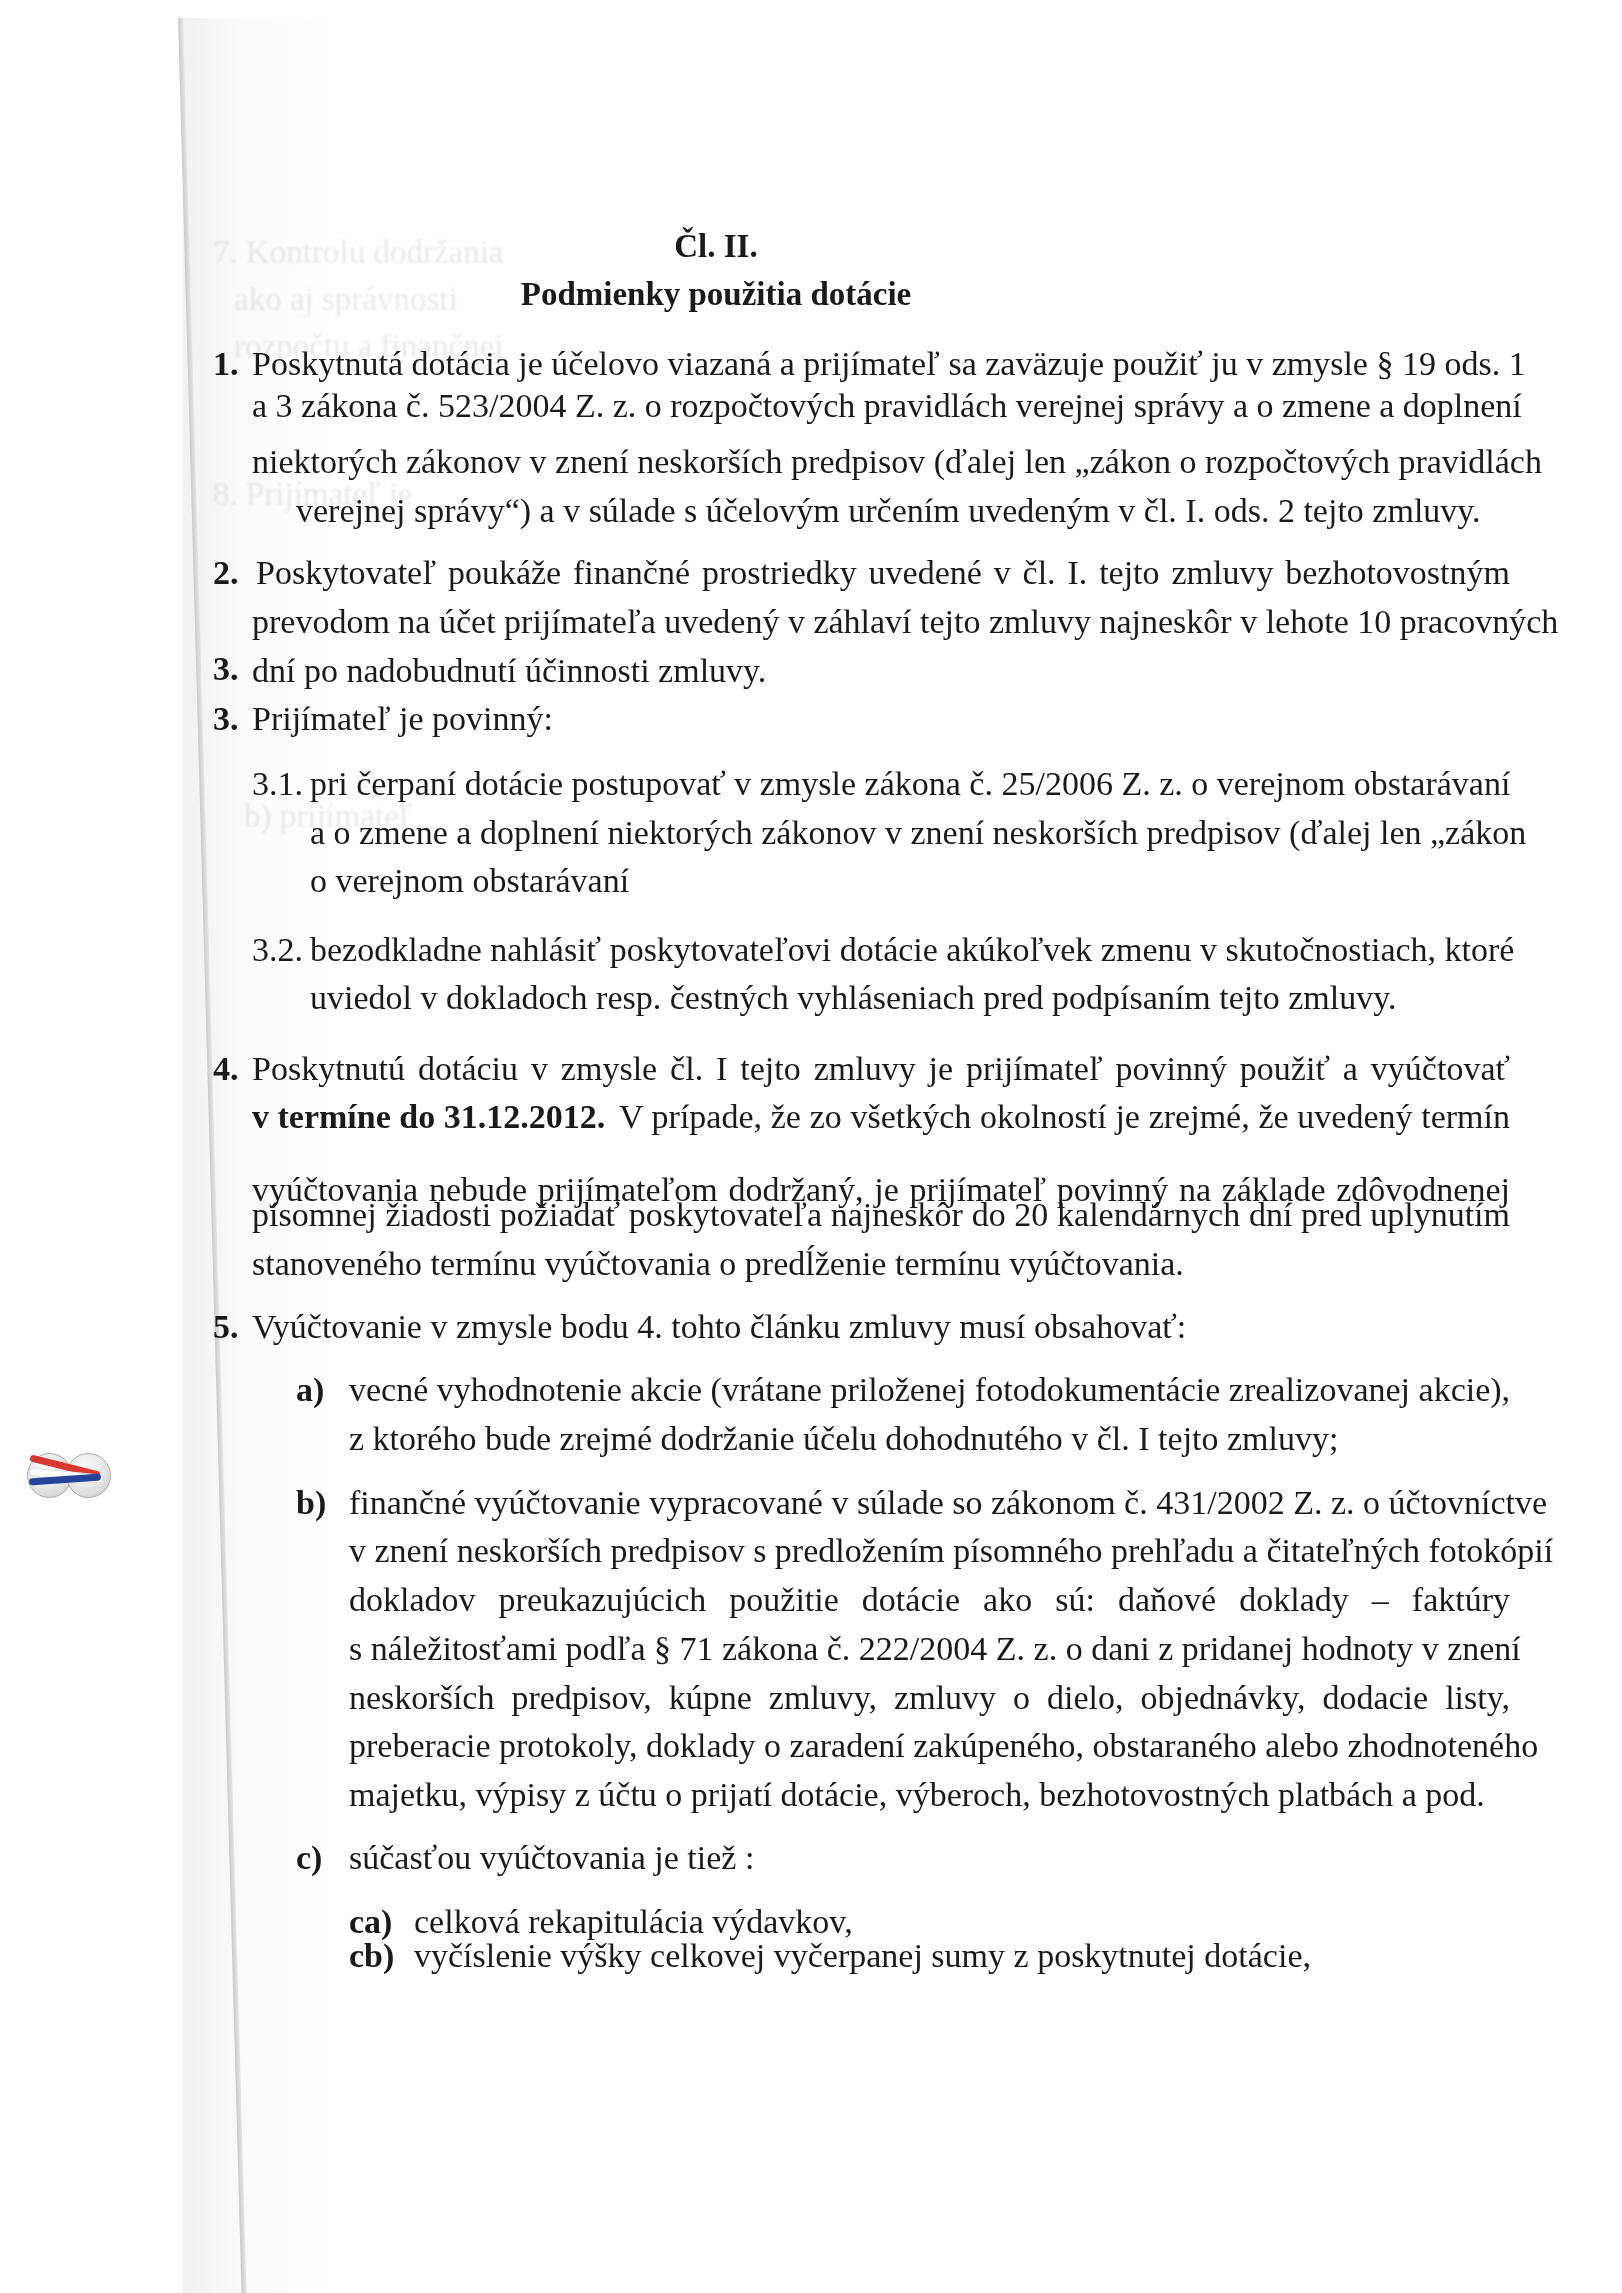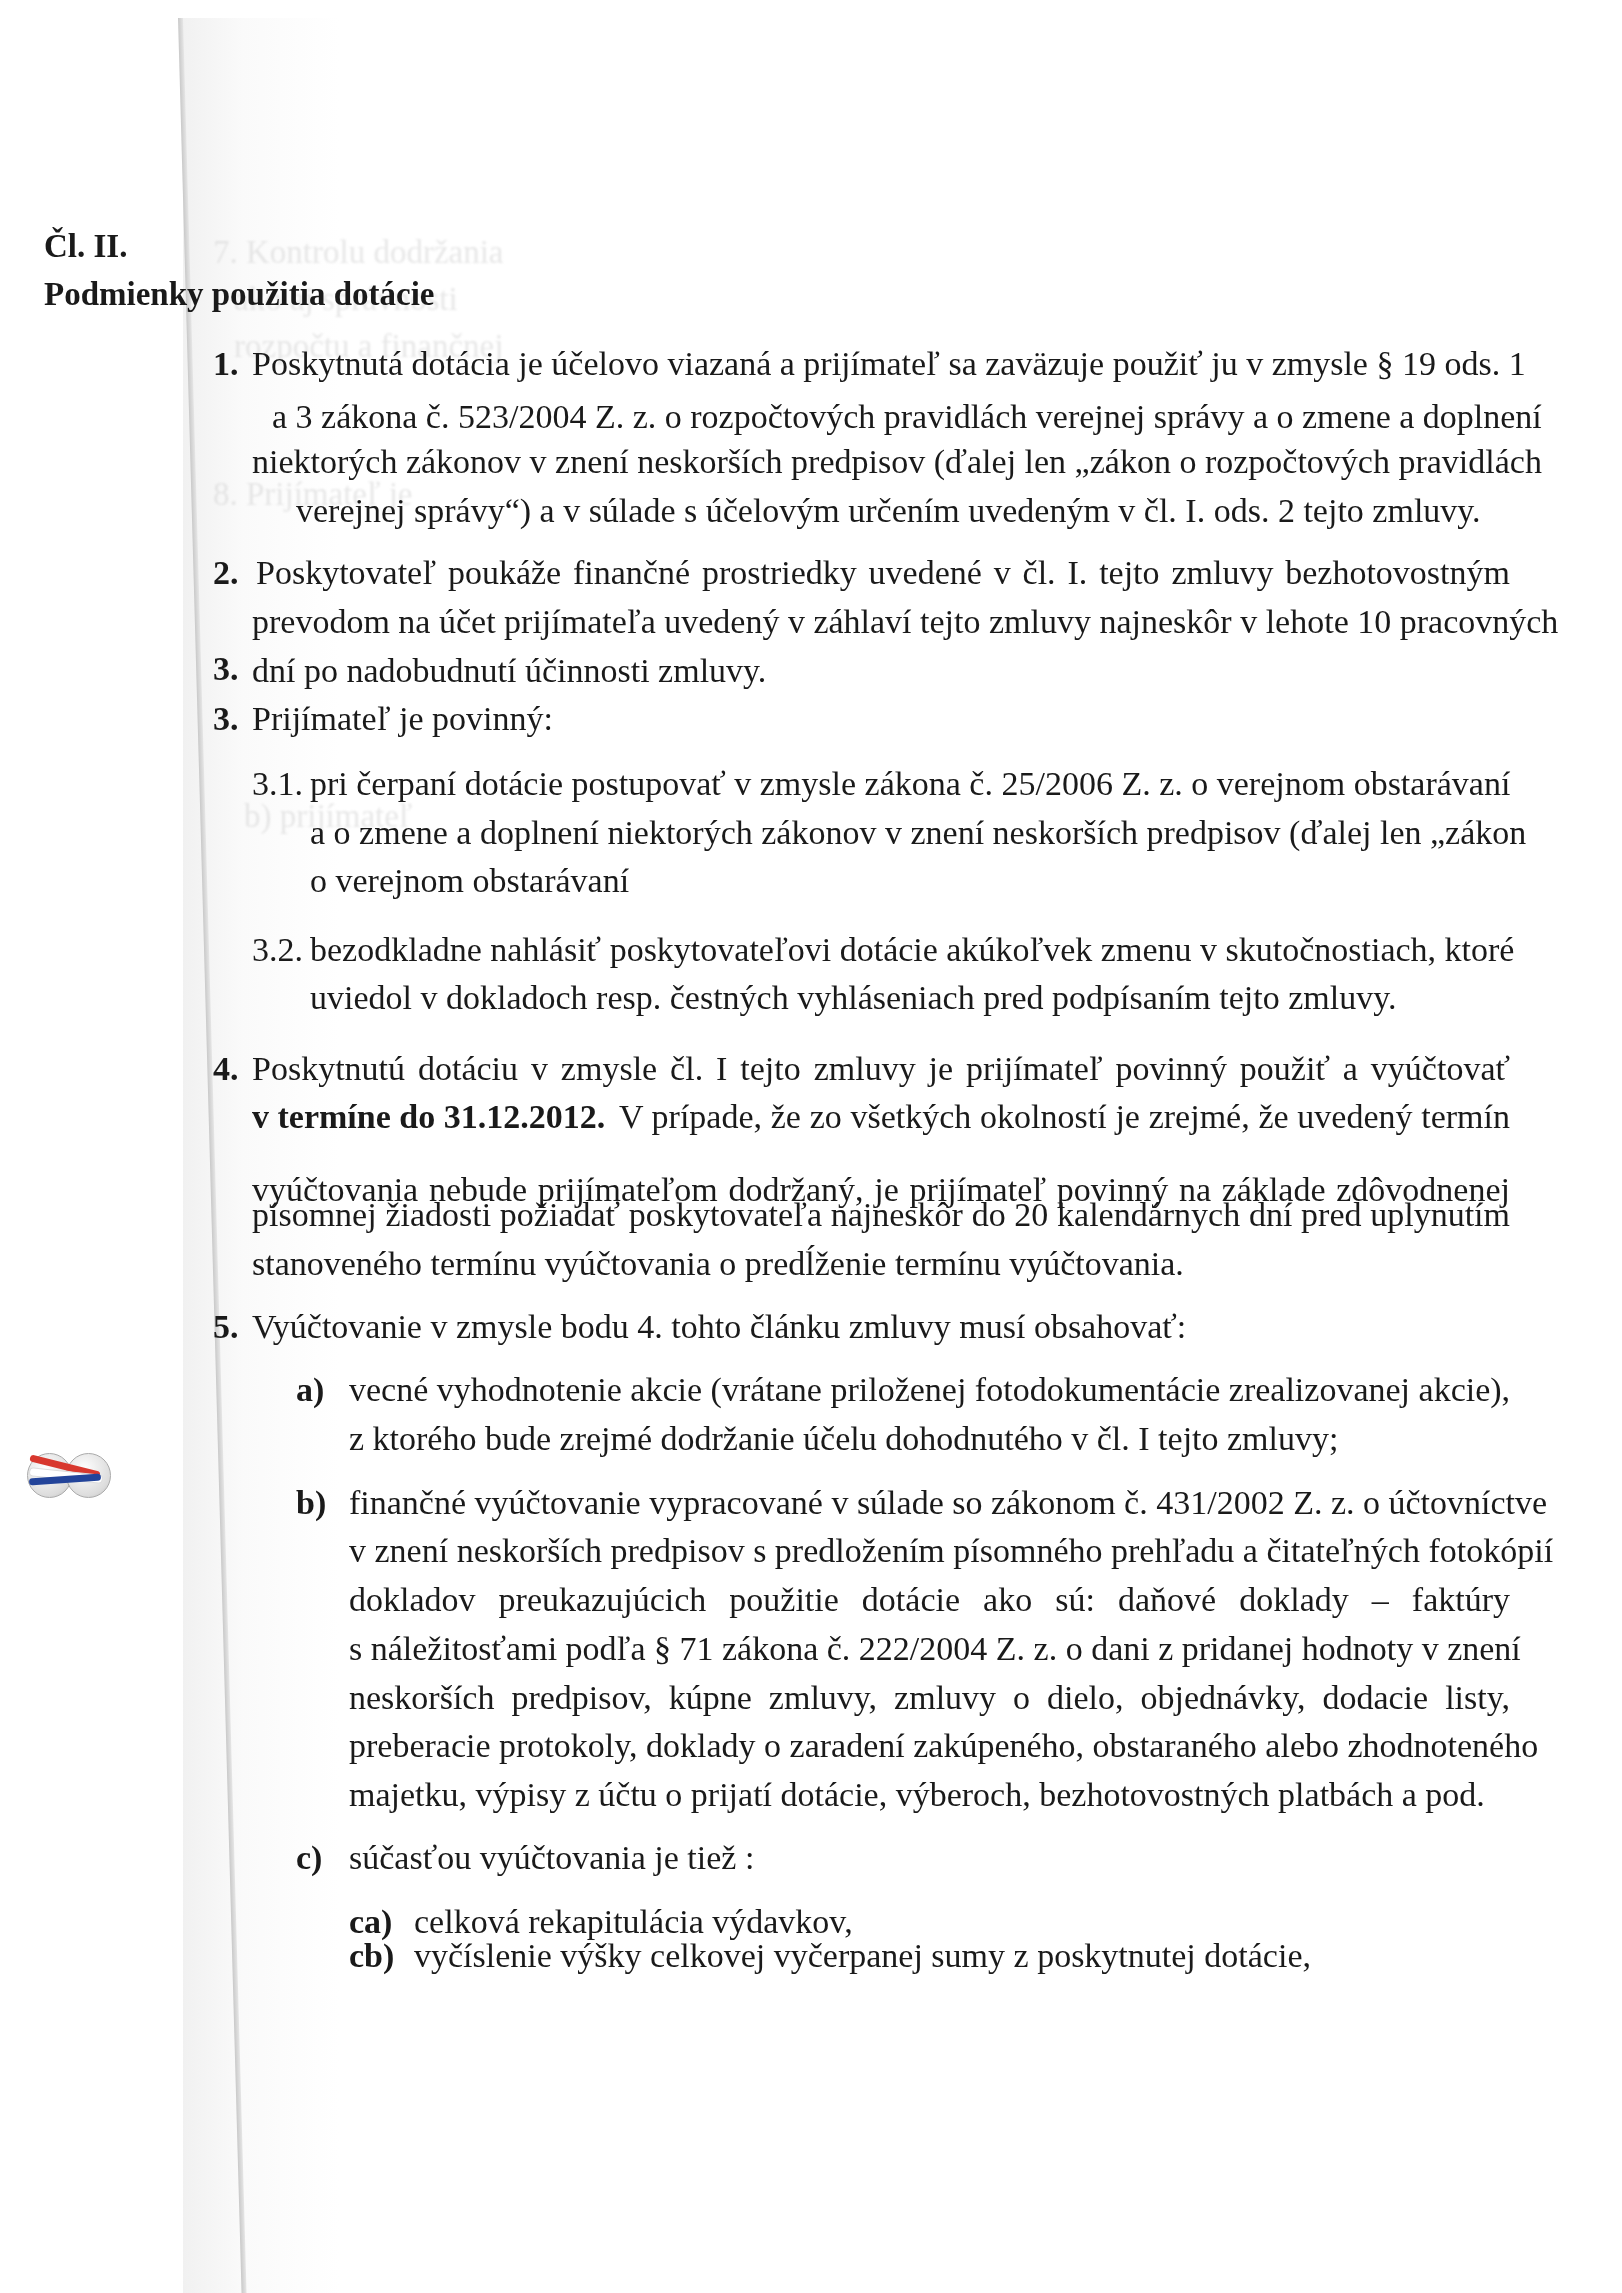--- a/index.html
+++ b/index.html
@@ -17,21 +17,21 @@
   .binder .bead { position:absolute; top:0; width:43px; height:43px; border-radius:50%;
                   background:radial-gradient(circle at 40% 35%,#ffffff,#dcdcdc 70%,#b9b9b9);
                   border:1px solid #aaa; }
   .binder .b1 { left:0; } .binder .b2 { left:39px; }
   .binder .cord { position:absolute; left:2px; width:72px; height:6.8px; border-radius:3.9px; }
   .binder .c-red { top:9.8px; background:#d8382e; transform:rotate(14deg); }
   .binder .c-white { top:17.6px; background:#ffffff; border:1px solid #ddd; transform:rotate(6deg); }
   .binder .c-blue { top:23.4px; background:#23449a; transform:rotate(-4deg); }
 
   .doc { position:absolute; left:0; top:0; width:1623px; font-size:34px; line-height:49px; }
-  .title { position:absolute; left:0; width:1432px; font-weight:bold;margin-left:44px; }
+  .title { position:absolute; left:0; width:1432px; text-align:center; font-weight:bold; }
   .t1 { top:222px; font-size:33px; }
   .t2 { top:270px; font-size:33px; }
   .line { position:absolute; white-space:nowrap; }
   .num { position:absolute; font-weight:bold; }
   .just { text-align:justify; text-align-last:justify; }
   .b { font-weight:bold; }
 </style>
 </head>
 <body>
 
@@ -52,21 +52,21 @@
   <div class="cord c-white"></div>
   <div class="cord c-blue"></div>
 </div>
 
 <div class="doc">
   <div class="title t1">Čl. II.</div>
   <div class="title t2">Podmienky použitia dotácie</div>
 
   <div class="num" style="left:213px;top:339px;">1.</div>
   <div class="line just" style="left:252px;top:339px;width:1258px;">Poskytnutá dotácia je účelovo viazaná a prijímateľ sa zaväzuje použiť ju v zmysle § 19 ods. 1</div>
-  <div class="line just" style="left:252px;top:392px;width:1258px;margin-left:20px;">a 3 zákona č. 523/2004 Z. z. o rozpočtových pravidlách verejnej správy a o zmene a doplnení</div>
+  <div class="line just" style="left:252px;top:381px;width:1258px;">a 3 zákona č. 523/2004 Z. z. o rozpočtových pravidlách verejnej správy a o zmene a doplnení</div>
   <div class="line just" style="left:252px;top:437px;width:1258px;">niektorých zákonov v znení neskorších predpisov (ďalej len „zákon o rozpočtových pravidlách</div>
   <div class="line" style="left:252px;top:486px;margin-left:44px;">verejnej správy“) a v súlade s účelovým určením uvedeným v čl. I. ods. 2 tejto zmluvy.</div>
 
   <div class="num" style="left:213px;top:548px;">2.</div>
   <div class="line just" style="left:256px;top:548px;width:1254px;">Poskytovateľ poukáže finančné prostriedky uvedené v čl. I. tejto zmluvy bezhotovostným</div>
   <div class="line just" style="left:252px;top:597px;width:1258px;">prevodom na účet prijímateľa uvedený v záhlaví tejto zmluvy najneskôr v lehote 10 pracovných</div>
   <div class="line" style="left:252px;top:646px;">dní po nadobudnutí účinnosti zmluvy.</div>
 
   <div class="num" style="left:213px;top:642px;top:644px;">3.</div>
 

